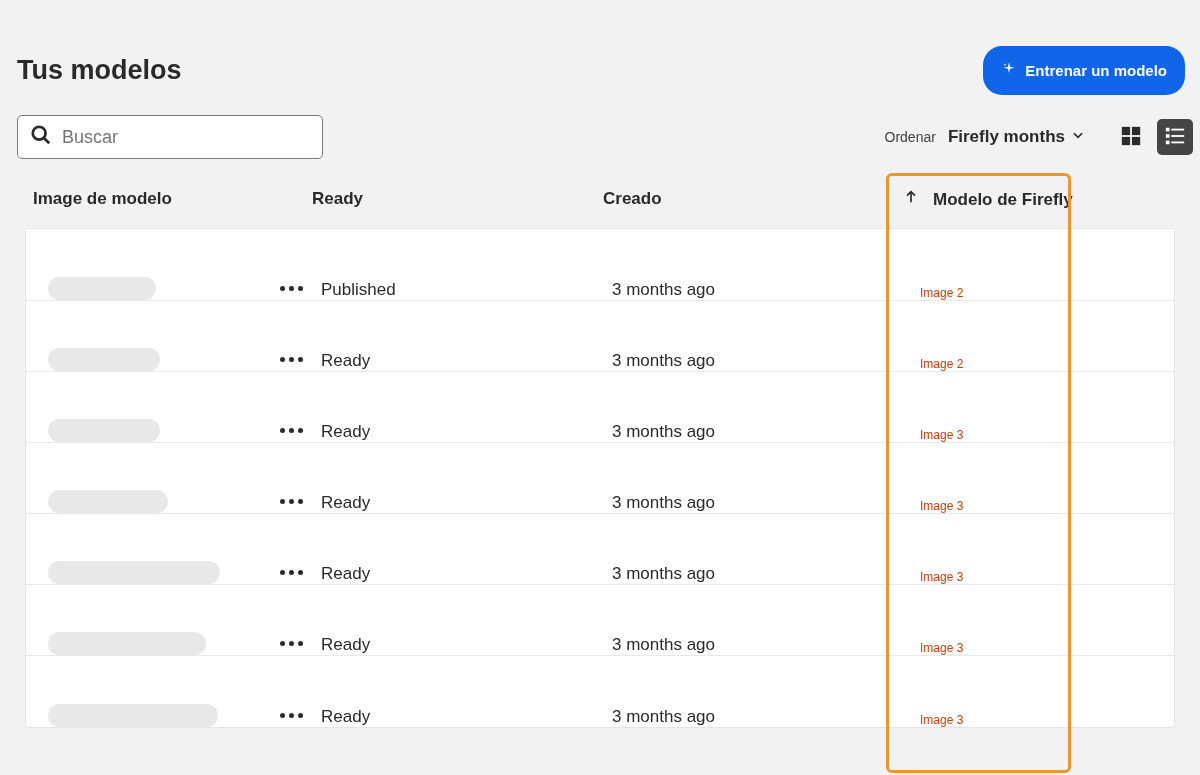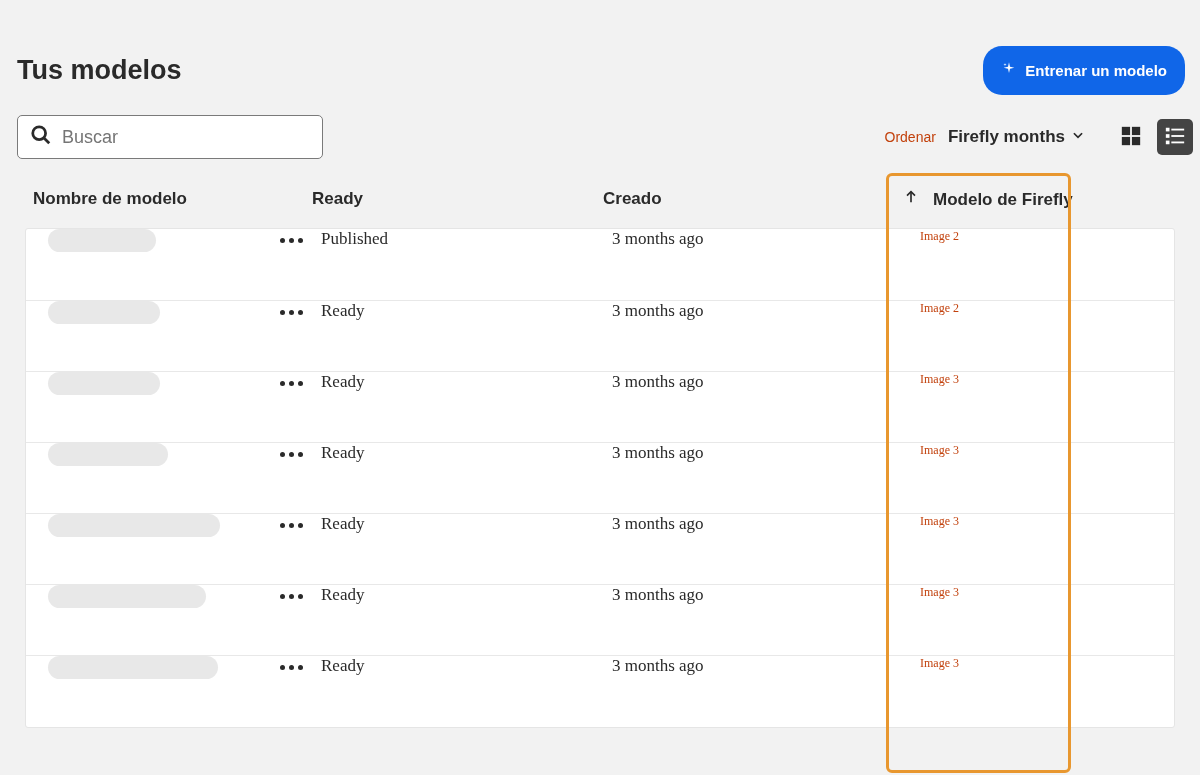--- a/index.html
+++ b/index.html
@@ -72,21 +72,21 @@
       flex: 1;
       background: transparent;
     }
     .right-controls {
       display: flex;
       align-items: center;
       gap: 10px;
     }
     .sort-label {
       font-size: 14px;
-      color: #c2410c;
+      color: #404040;
       margin-right: 2px;
     }
     .sort-dropdown {
       display: flex;
       align-items: center;
       gap: 6px;
       cursor: pointer;
     }
     .sort-value {
       font-size: 17px;
@@ -162,24 +162,23 @@
       pointer-events: none;
     }
     .table-body {
       background: white;
       border: 1px solid #e5e5e5;
       border-radius: 3px;
       position: relative;
     }
     .table-row {
       display: flex;
-      align-items: flex-start;
+      align-items: flex-end;
       height: 71px;
       border-bottom: 1px solid #e8e8e8;
-      font-family: Liberation Serif, serif;
     }
     .table-row:first-child {
       height: 72px;
     }
     .table-row:last-child {
       border-bottom: none;
     }
     .cell-name {
       width: 295px;
       display: flex;
@@ -283,21 +282,21 @@
             <rect x="8" y="18" width="14" height="2"></rect>
           </svg>
         </span>
       </button>
     </div>
   </div>
 </div>
 
 <div class="table-container">
   <div class="table-header">
-    <div class="th col-name">Nombre de modelo</div>
+    <div class="th col-name">Image de modelo</div>
     <div class="th col-status">Ready</div>
     <div class="th col-created">Creado</div>
     <div class="th col-firefly">
       <span>
         <svg class="sort-arrow" viewBox="0 0 24 24" fill="none" stroke="#2a2a2a" stroke-width="2.5">
           <line x1="12" y1="20" x2="12" y2="4"></line>
           <polyline points="6 10 12 4 18 10"></polyline>
         </svg>
       </span>
       <span>Modelo de Firefly</span>

